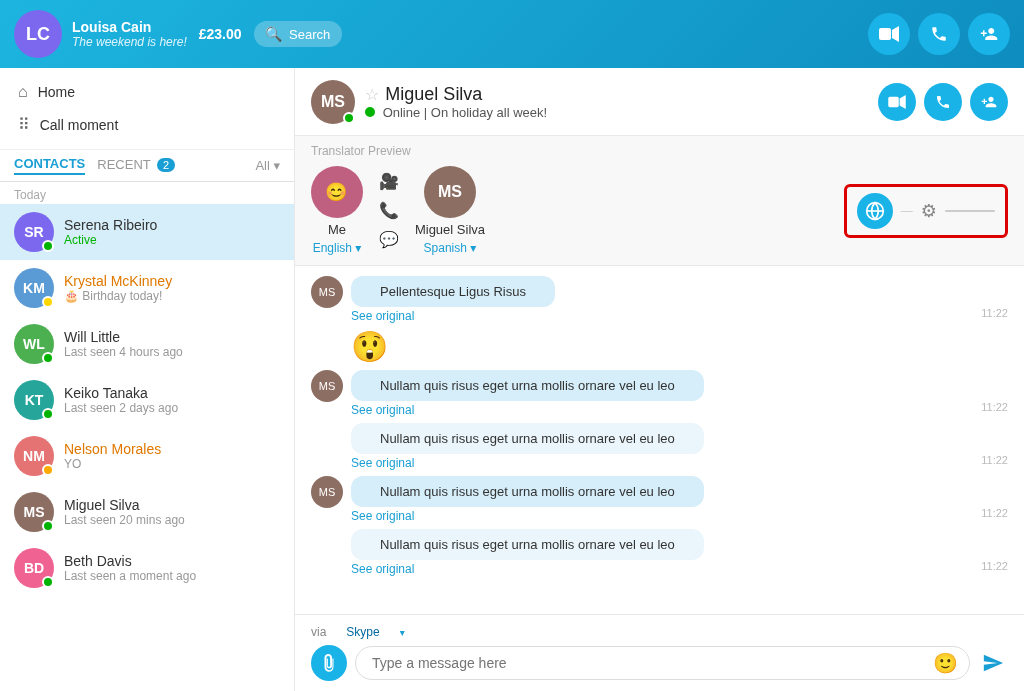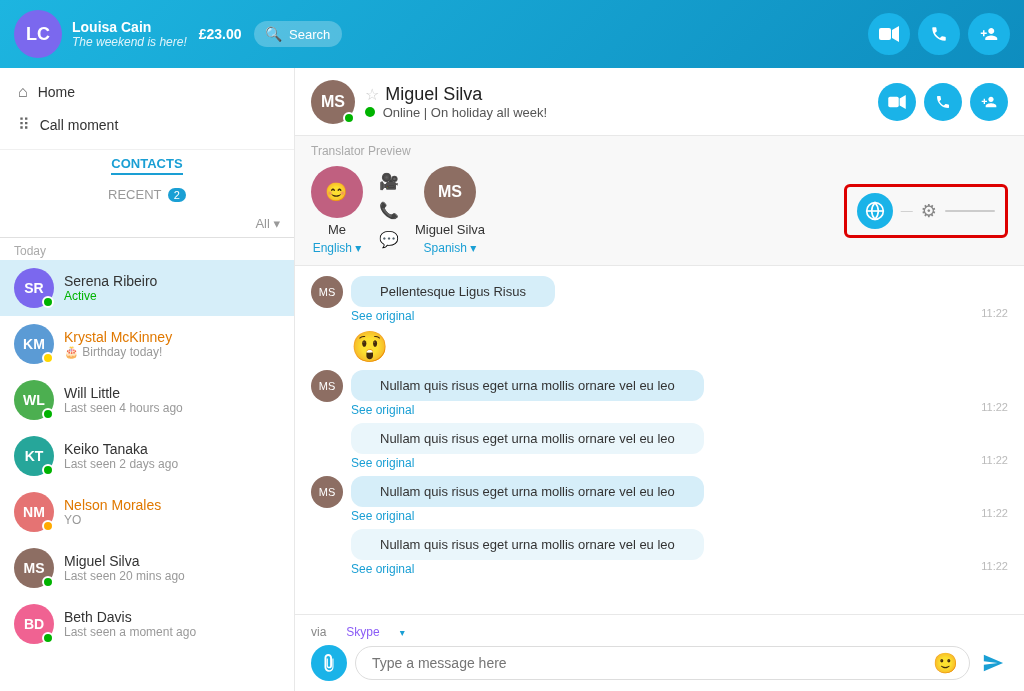--- a/index.html
+++ b/index.html
@@ -6,21 +6,21 @@
     body { font-family: 'Segoe UI', Arial, sans-serif; width: 1024px; height: 691px; overflow: hidden; display: flex; flex-direction: column; background: #fff; }
 
     
     .main { display: flex; flex: 1; overflow: hidden; }
 
     
     .sidebar { width: 295px; display: flex; flex-direction: column; background: #fff; border-right: 1px solid #e8e8e8; flex-shrink: 0; }
     .sidebar-nav { padding: 8px 14px; border-bottom: 1px solid #f0f0f0; }
     .nav-item { display: flex; align-items: center; gap: 10px; padding: 7px 4px; cursor: pointer; font-size: 14px; color: #333; border-radius: 4px; }
     .nav-item .nav-icon { font-size: 16px; color: #666; }
-    .sidebar-tabs { display: flex; align-items: center; padding: 6px 14px; border-bottom: 1px solid #e0e0e0; gap: 12px; flex-direction: column; }
+    .sidebar-tabs { display: flex; align-items: center; padding: 6px 14px; border-bottom: 1px solid #e0e0e0; gap: 12px; }
     .tab-item { font-size: 13px; font-weight: 600; color: #1a9fd4; cursor: pointer; padding-bottom: 2px; border-bottom: 2px solid #1a9fd4; }
     .tab-item.inactive { color: #999; border-bottom: none; font-weight: 400; }
     .tab-badge { background: #1a9fd4; color: #fff; border-radius: 10px; padding: 1px 6px; font-size: 11px; margin-left: 3px; }
     .tab-all { color: #999; font-size: 13px; cursor: pointer; margin-left: auto; }
     .contact-list { flex: 1; overflow-y: auto; }
     .contact-item { display: flex; align-items: center; padding: 8px 14px; cursor: pointer; gap: 10px; }
     .contact-item.active { background: #d6eef9; }
     .contact-avatar { width: 40px; height: 40px; border-radius: 50%; flex-shrink: 0; position: relative; display: flex; align-items: center; justify-content: center; font-size: 16px; color: #fff; font-weight: 600; }
     .status-dot { width: 12px; height: 12px; border-radius: 50%; position: absolute; bottom: 0; right: 0; border: 2px solid #fff; }
     .status-dot.online { background: #00b300; }
@@ -56,21 +56,21 @@
     .msg-avatar { width: 32px; height: 32px; border-radius: 50%; background: #8d6e63; flex-shrink: 0; display: flex; align-items: center; justify-content: center; font-size: 13px; color: #fff; }
     .msg-bubble { max-width: 480px; }
     .msg-bubble-inner { background: #d6eef9; border-radius: 12px; padding: 8px 29px; font-size: 13px; color: #333; }
     .msg-time { font-size: 11px; color: #bbb; margin-left: auto; align-self: flex-end; padding-bottom: 4px; }
     .see-original { color: #1a9fd4; font-size: 12px; cursor: pointer; display: block; margin-top: 2px; }
     .msg-emoji { font-size: 30px; padding: 4px 0; }
 
     
     .chat-input-area { padding: 10px 16px; border-top: 1px solid #e8e8e8; background: #fff; }
     .via-skype { font-size: 12px; color: #888; margin-bottom: 6px; display: flex; align-items: center; gap: 20px; }
-    .via-skype .skype-link { color: #8b5cf6; cursor: pointer; }
+    .via-skype .skype-link { color: #0369a1; cursor: pointer; }
     .via-skype .dropdown-arrow { color: #1a9fd4; font-size: 10px; }
     .chat-input-row { display: flex; align-items: center; gap: 8px; }
     .attach-btn { width: 36px; height: 36px; border-radius: 50%; background: #1ab3e8; border: none; cursor: pointer; display: flex; align-items: center; justify-content: center; color: #fff; font-size: 18px; flex-shrink: 0; }
     .msg-input { flex: 1; border: 1px solid #ddd; border-radius: 20px; padding: 8px 16px; font-size: 14px; color: #888; outline: none; }
     .send-btn { width: 30px; height: 30px; display: flex; align-items: center; justify-content: center; cursor: pointer; color: #1a9fd4; font-size: 20px; flex-shrink: 0; }
 
     .today-section { font-size: 12px; color: #aaa; padding: 6px 14px 2px; }
   </style>
 </head>
 <body>

